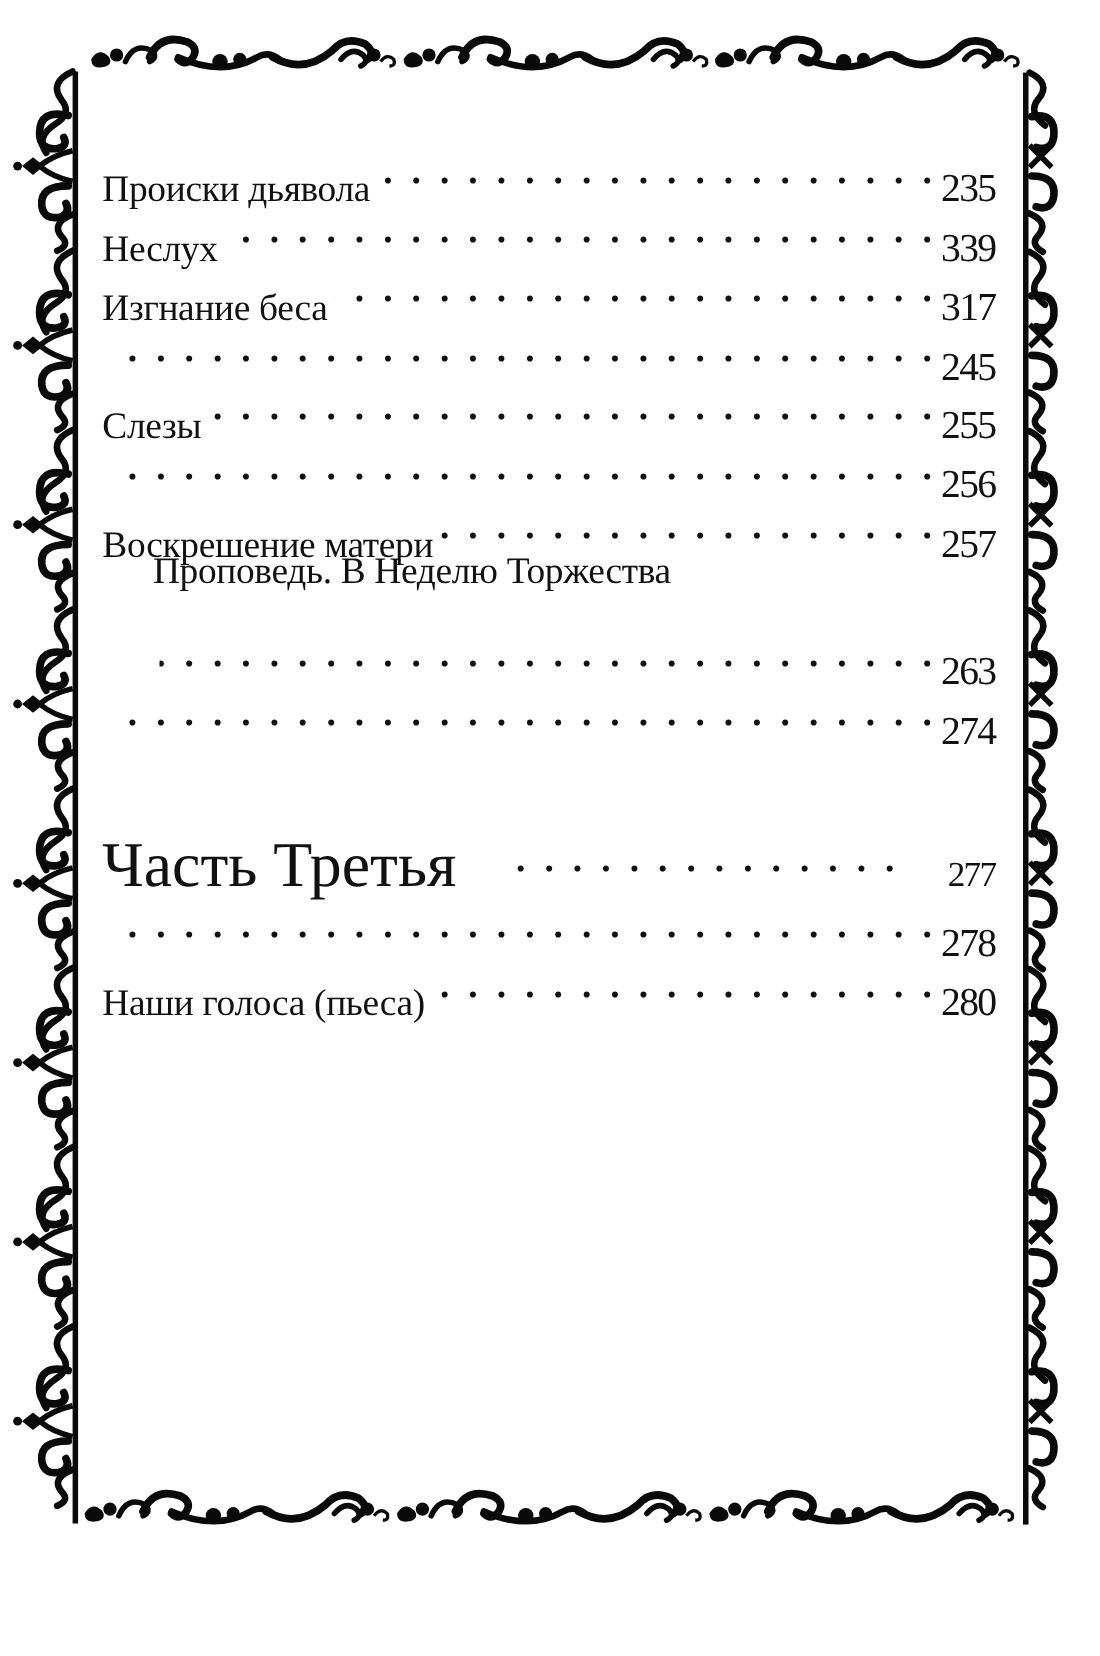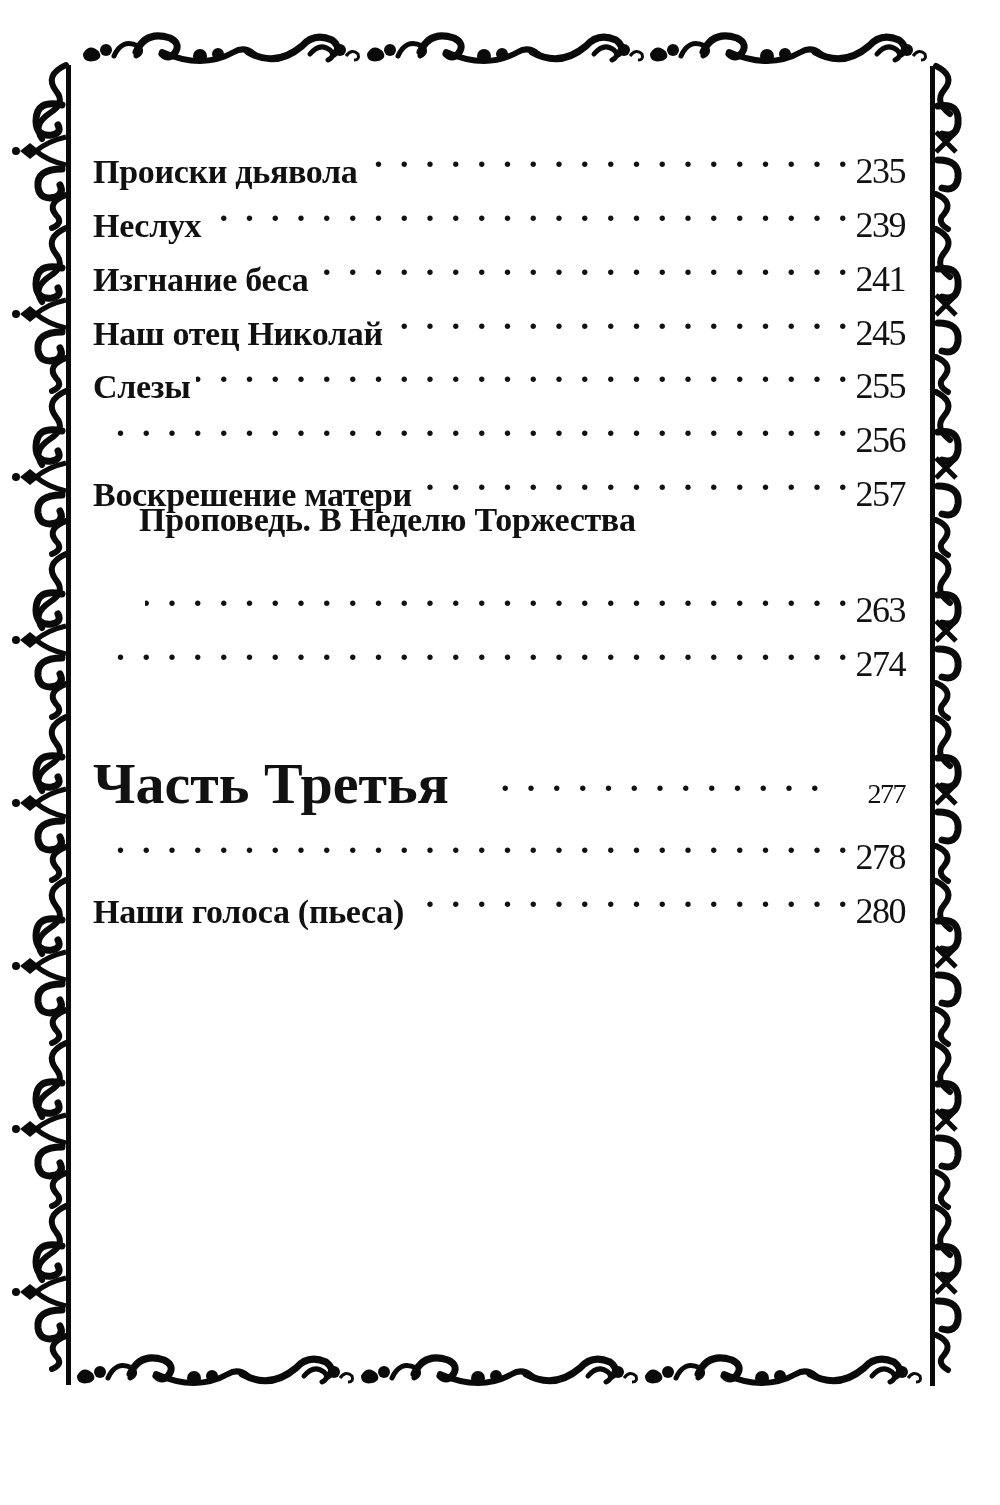--- a/index.html
+++ b/index.html
@@ -5,34 +5,34 @@
   html, body { margin: 0; padding: 0; background: #ffffff; }
   body { width: 1000px; height: 1505px; position: relative; overflow: hidden;
          font-family: "Liberation Serif", "DejaVu Serif", serif; color: #111; }
 
   .frame { position: absolute; left: 0; top: 0; width: 1000px; height: 1505px; }
   .frame svg { position: absolute; left: 0; top: 0; }
 
   .toc { position: absolute; left: 93px; top: 100px; width: 812px; }
   .row { position: absolute; left: 0; width: 812px; height: 54px;
          display: flex; align-items: baseline; font-size: 34px; line-height: 54px; }
-  .row .title { white-space: nowrap; letter-spacing: -0.3px; font-weight: bold; }
+  .row .title { white-space: nowrap; letter-spacing: -0.3px; }
   .row .leader { flex: 1 1 auto; overflow: hidden; white-space: nowrap; margin: 0 4px 0 6px;
                  position: relative; height: 54px; }
   .row .leader::before {
     content: ". . . . . . . . . . . . . . . . . . . . . . . . . . . . . . . . . . . . . . . . . . . . . . . . . . . . . . . . . . . . . . . . . . . . . . .";
     position: absolute; right: 0; top: 0; white-space: nowrap; letter-spacing: 4.4px; font-weight: bold;
   }
   .row .page { white-space: nowrap; font-size: 36px; letter-spacing: -1.5px; margin-top: 44px; }
   .row.sub { left: 46px; width: 766px; }
   .row.part { font-size: 58px; height: 70px; line-height: 70px; gap: 40px; }
   .row.part .title { letter-spacing: 0px; }
   .row.part .leader { height: 70px; font-size: 34px; }
   .row.part .leader::before { top: 12px; }
-  .row.part .page { font-size: 28px; }
+  .row.part .page { font-size: 32px; }
 </style>
 </head>
 <body>
 
 <div class="frame">
   <svg width="1000" height="1505" viewBox="0 0 1000 1505" xmlns="http://www.w3.org/2000/svg">
     <defs>
 
       <g id="hunit" fill="#0a0a0a" stroke="#0a0a0a">
         <path d="M6,24 q6,-10 14,-2 q4,6 -4,8 q-10,2 -10,-6z" stroke-width="2"></path>
@@ -102,31 +102,30 @@
 
   <div class="row" style="top:0px">
     <span class="title">Происки дьявола</span>
     <span class="leader"></span>
     <span class="page">235</span>
   </div>
 
   <div class="row" style="top:54px">
     <span class="title">Неслух</span>
     <span class="leader"></span>
-    <span class="page">239</span>
+    <span class="page">339</span>
   </div>
 
   <div class="row" style="top:108px">
     <span class="title">Изгнание беса</span>
     <span class="leader"></span>
-    <span class="page">241</span>
+    <span class="page">317</span>
   </div>
 
   <div class="row" style="top:162px">
-    <span class="title">Наш отец Николай</span>
     <span class="leader"></span>
     <span class="page">245</span>
   </div>
 
   <div class="row" style="top:215px">
     <span class="title">Слезы</span>
     <span class="leader"></span>
     <span class="page">255</span>
   </div>
 

